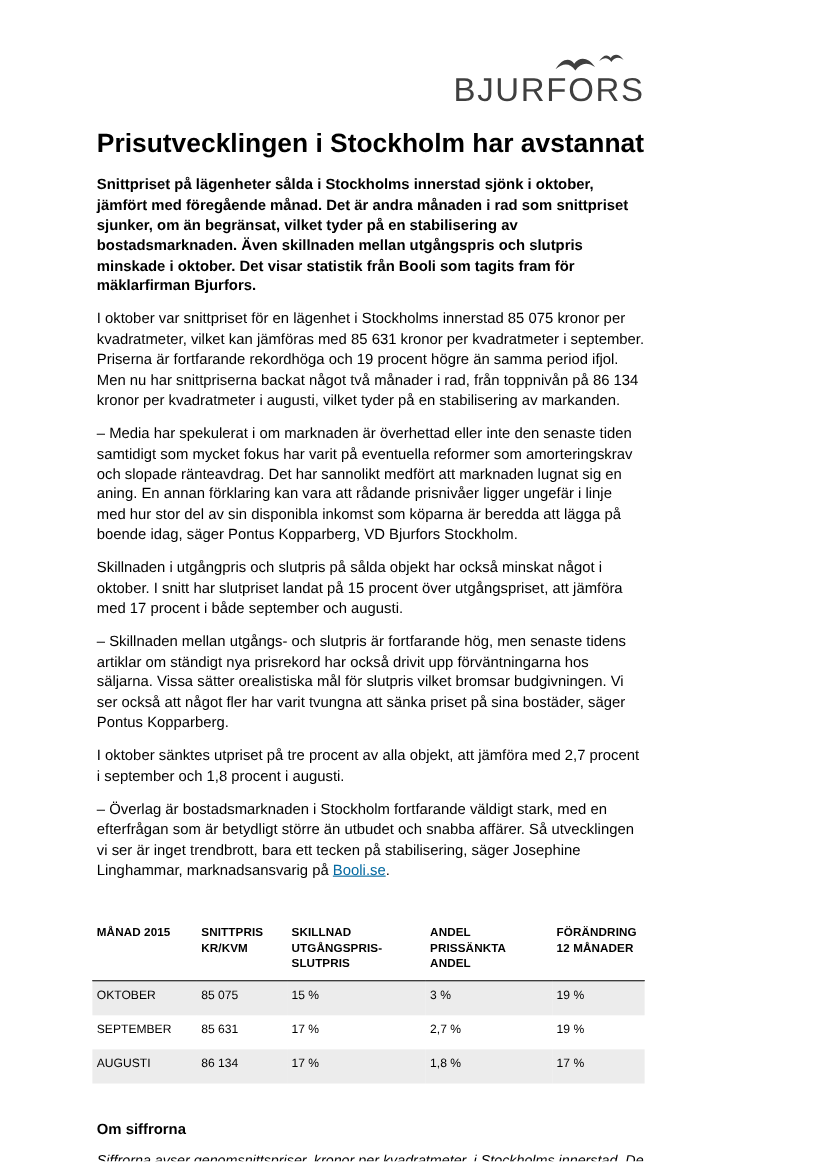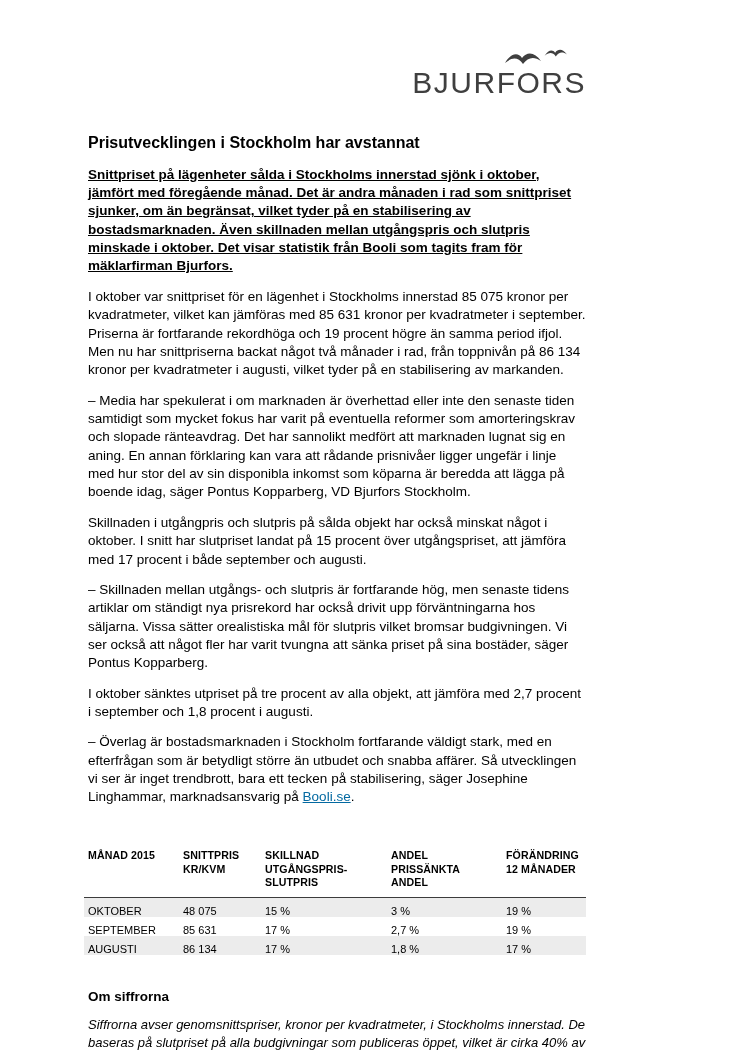--- a/index.html
+++ b/index.html
@@ -15,28 +15,28 @@
   }
   
   .logo-block{display:flex;flex-direction:column;align-items:flex-end;margin-top:4px;}
   .birds{margin-right:16px;margin-bottom:-3px;}
   .wordmark{
     font-size:30px;font-weight:400;letter-spacing:1.5px;
     color:#3f3f3f;line-height:1.05;
   }
   
   .title{
-    font-size:16px;font-weight:700;color:#000;
-    margin:34px 0 14px 0;line-height:1.2;
+    font-size:24px;font-weight:700;color:#000;
+    margin:18px 0 14px 0;line-height:1.2;
   }
   .body-text p{
     font-size:13.5px;line-height:1.36;
     margin:0 0 12px 0;
   }
-  .body-text p.lead{font-weight:700;text-decoration:underline;}
+  .body-text p.lead{font-weight:700;}
   a.booli{color:#0369a1;text-decoration:underline;cursor:pointer;}
   
   table.stats{
     width:calc(100% + 4px);
     margin-left:-4px;
     border-collapse:collapse;
     margin-top:42px;
     table-layout:fixed;
   }
   table.stats col.c1{width:95px;}
@@ -45,21 +45,21 @@
   table.stats col.c4{width:115px;}
   table.stats thead th{
     text-align:left;vertical-align:top;
     font-size:10.6px;font-weight:700;line-height:1.3;
     padding:0 8px 7px 4px;
     border-bottom:1.5px solid #3c3c3c;
     letter-spacing:0.1px;
   }
   table.stats tbody td{
     font-size:11px;font-weight:400;
-    padding:7px 8px 0 4px;
+    padding:7px 8px 12px 4px;
     vertical-align:middle;
   }
   table.stats tbody tr:nth-child(odd){background:#ececec;}
   
   .about-heading{
     font-size:13.5px;font-weight:700;margin:34px 0 12px 0;
   }
   .about-text{
     font-size:13px;line-height:1.38;font-style:italic;margin:0;
   }
@@ -119,21 +119,21 @@
         </th>
         <th>
           <div>FÖRÄNDRING</div>
           <div>12 MÅNADER</div>
         </th>
       </tr>
     </thead>
     <tbody>
       <tr>
         <td>OKTOBER</td>
-        <td>48 075</td>
+        <td>85 075</td>
         <td>15 %</td>
         <td>3 %</td>
         <td>19 %</td>
       </tr>
       <tr>
         <td>SEPTEMBER</td>
         <td>85 631</td>
         <td>17 %</td>
         <td>2,7 %</td>
         <td>19 %</td>

